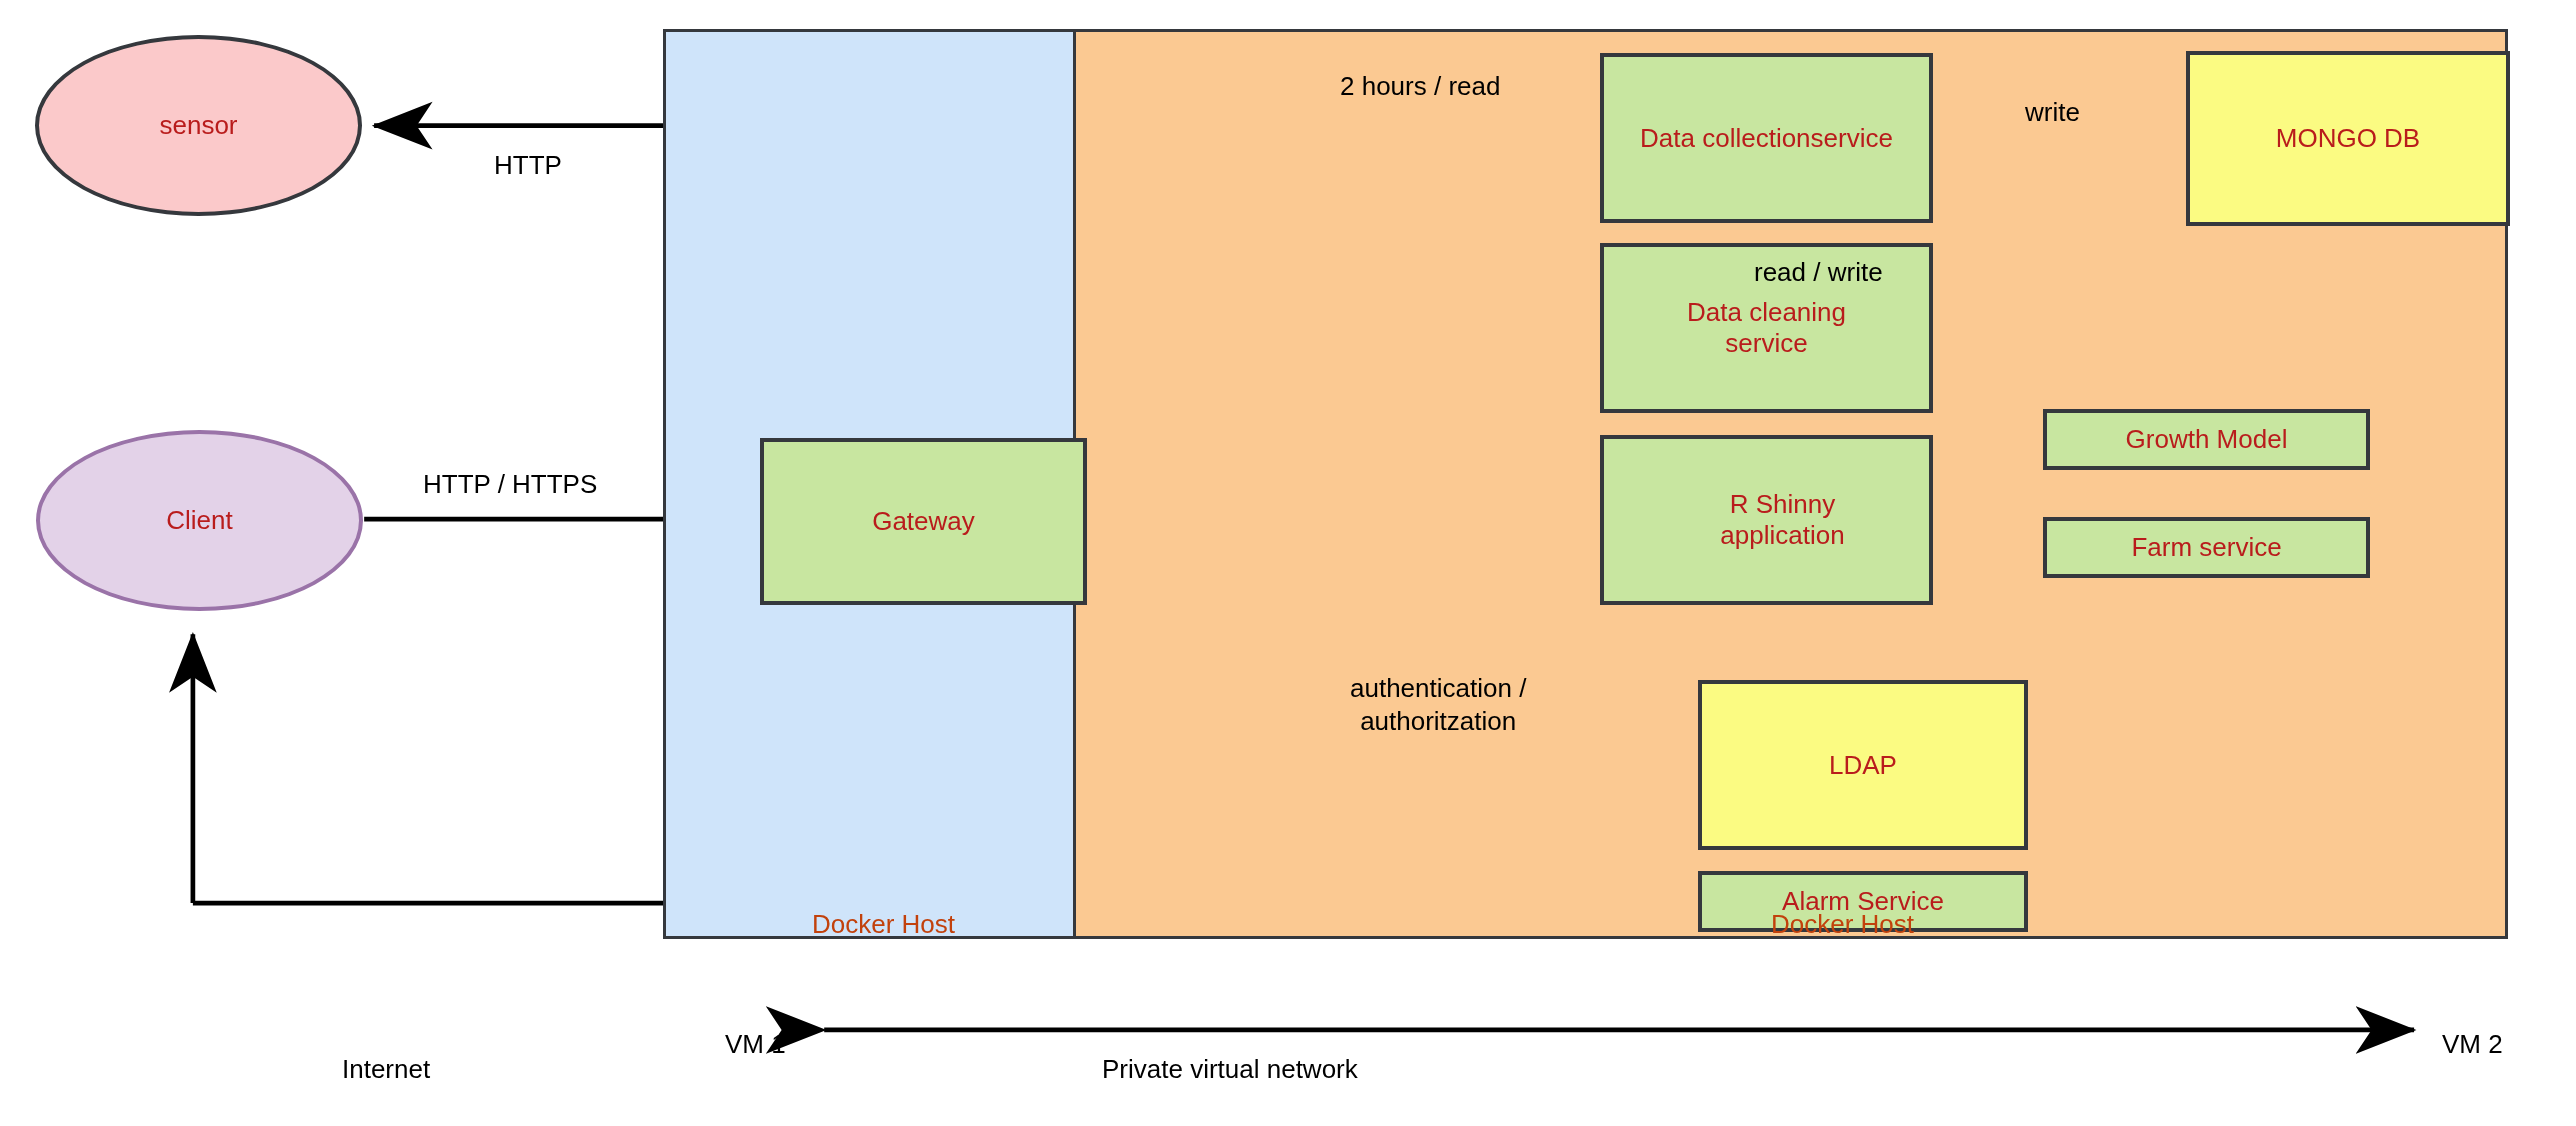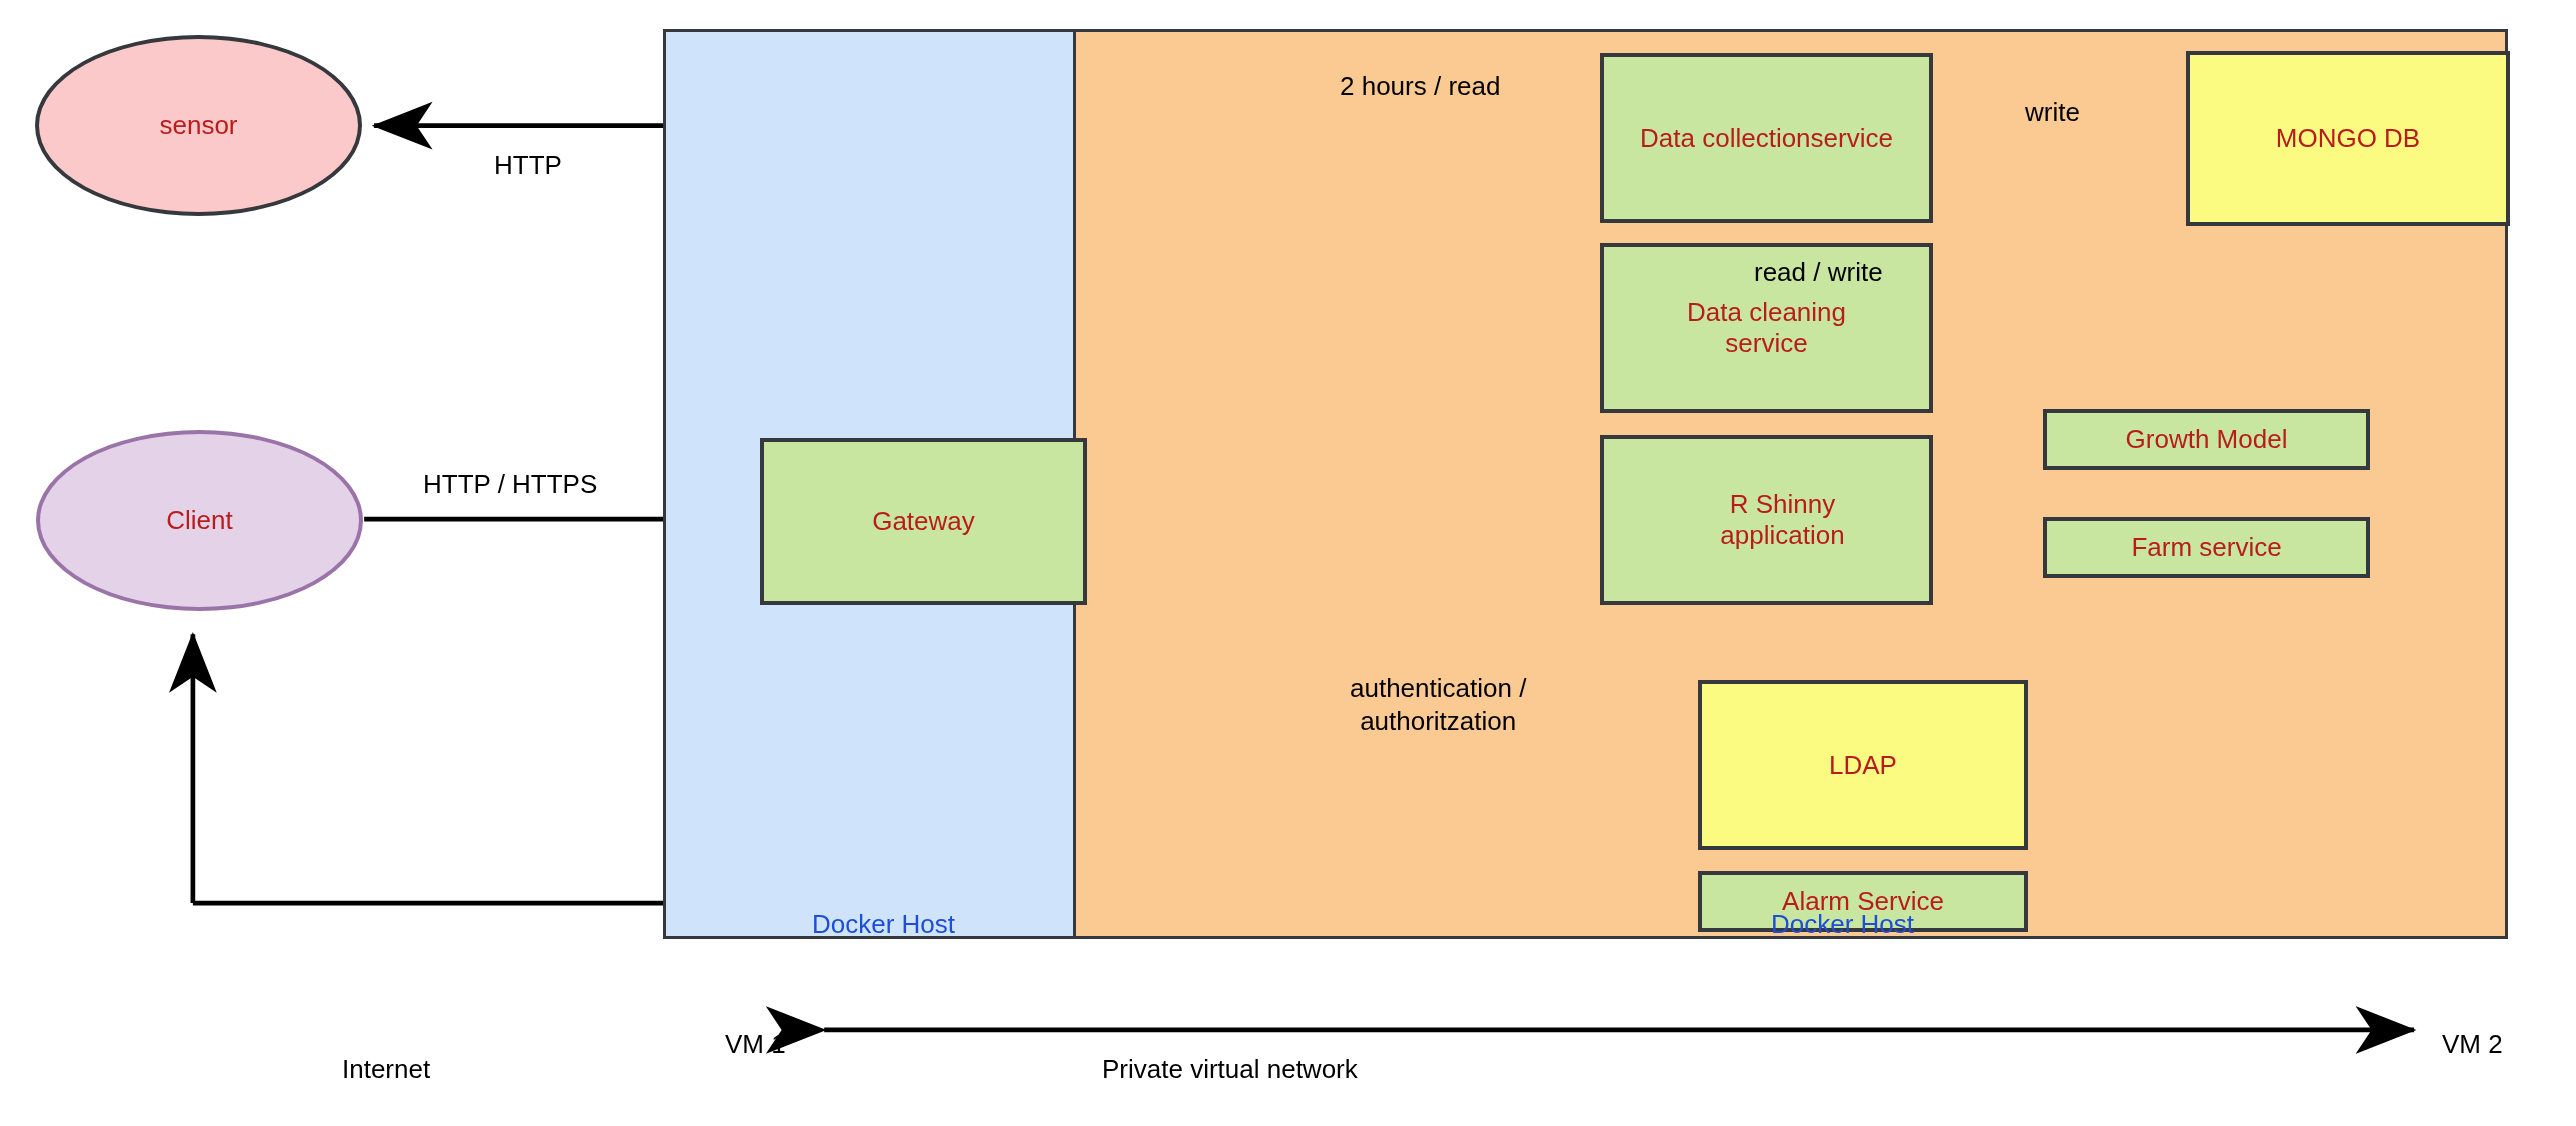--- a/index.html
+++ b/index.html
@@ -36,21 +36,21 @@
     color: #b91c1c;
     line-height: 1.18;
   }
   .zone {
     position: absolute;
     box-sizing: border-box;
     border: 3.5px solid #35383d;
   }
   .zone-label {
     position: absolute;
-    color: #1d4ed8;
+    color: #c2410c;
     white-space: nowrap;
   }
   .box {
     border: 4.1px solid #35383d;
     font-size: 26px;
   }
   .box-green  { background: #c8e6a0; }
   .box-yellow { background: #fbfb82; }
   .ellipse {
     border-radius: 50%;

